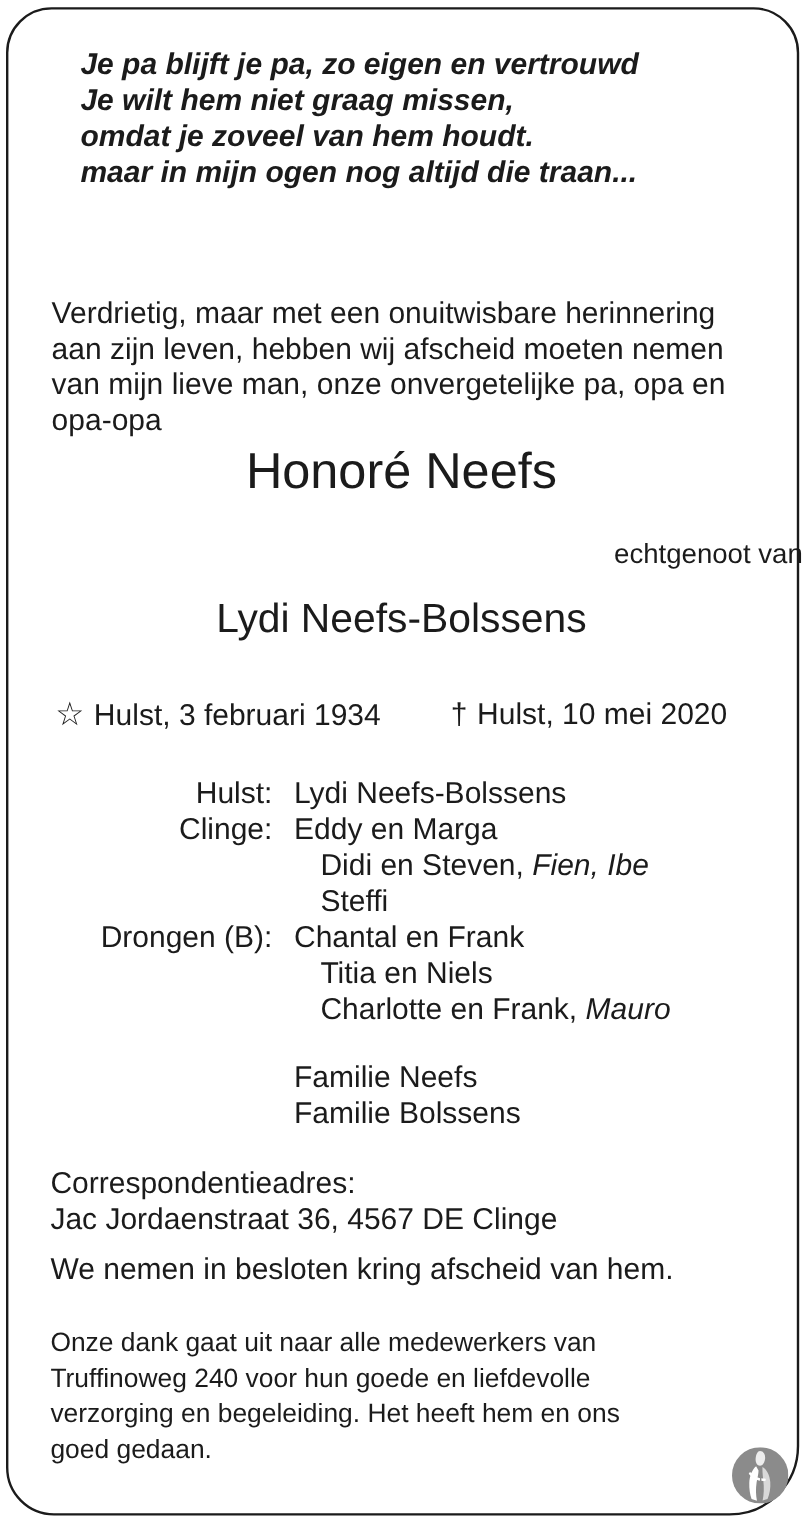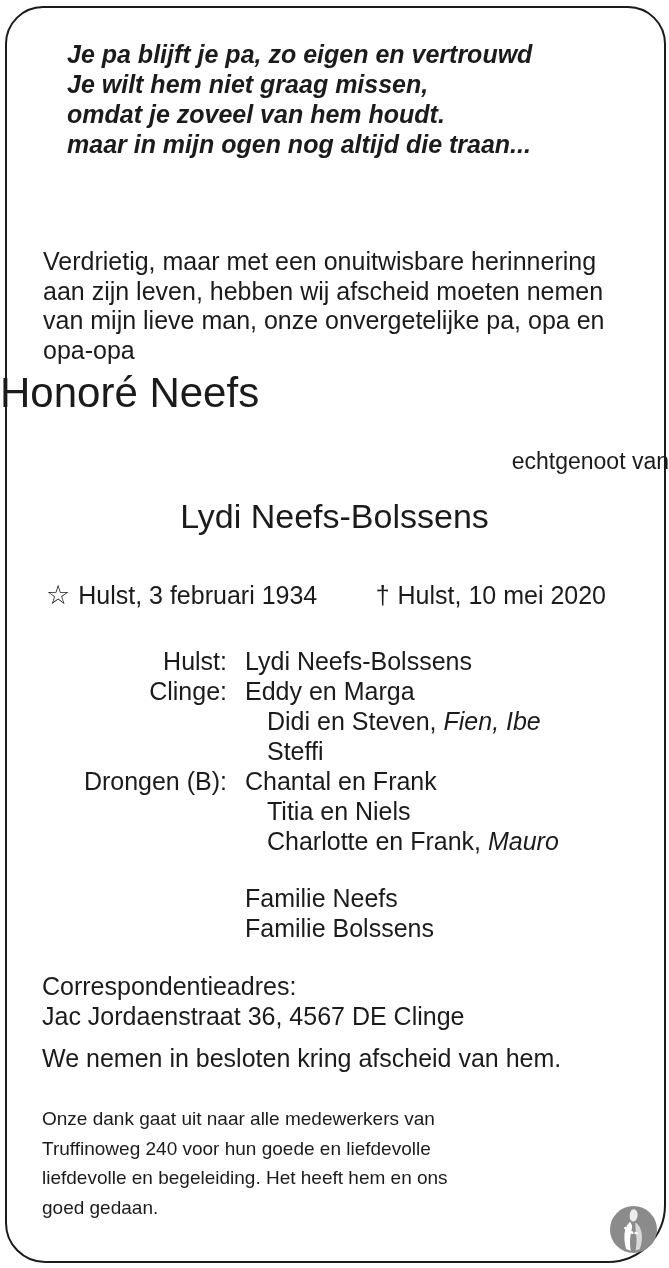--- a/index.html
+++ b/index.html
@@ -30,21 +30,21 @@
   
   .poem .line { font-weight: 700; -webkit-text-stroke: 0; }
 
   .announcement {
     top: 247px; left: 43px;
     font-size: 25px; line-height: 29.5px;
   }
 
   .name {
     top: 369px; left: 0; width: 669px;
-    margin: 0; text-align: left;
+    margin: 0; text-align: center;
     font-size: 42px; font-weight: normal; line-height: 48px;
   }
   .relation {
     top: 447px; left: 0; width: 669px;
     text-align: right; font-size: 23px; line-height: 28px;
   }
   .spouse {
     top: 496px; left: 0; width: 669px;
     text-align: center; font-size: 34px; line-height: 40px;
   }
@@ -64,21 +64,21 @@
   }
   .frow { display: flex; }
   .frow .place { width: 227px; text-align: right; flex: none; }
   .frow .names { margin-left: 18px; white-space: nowrap; }
   .frow .names.indent { margin-left: 40px; }
   .family .closing { margin-top: 27px; margin-left: 245px; }
   .it { font-style: italic; }
 
   .correspondence { top: 972px; left: 42px; font-size: 25px; line-height: 29.5px; }
   .farewell { top: 1044px; left: 42px; font-size: 25px; line-height: 29.5px; white-space: nowrap; }
-  .thanks { top: 1104px; left: 42px; font-size: 19px; line-height: 29.5px; }
+  .thanks { top: 1104px; left: 42px; font-size: 22px; line-height: 29.5px; }
 
   .logo {
     position: absolute; z-index: 3;
     left: 610px; top: 1206px; width: 47px; height: 47px;
   }
 </style>
 </head>
 <body>
 
 <div class="page">
@@ -152,21 +152,21 @@
   <div class="block correspondence">
     <div class="line">Correspondentieadres:</div>
     <div class="line">Jac Jordaenstraat 36, 4567 DE Clinge</div>
   </div>
 
   <div class="block farewell">We nemen in besloten kring afscheid van hem.</div>
 
   <div class="block thanks">
     <div class="line">Onze dank gaat uit naar alle medewerkers van</div>
     <div class="line">Truffinoweg 240 voor hun goede en liefdevolle</div>
-    <div class="line">liefdevolle en begeleiding. Het heeft hem en ons</div>
+    <div class="line">verzorging en begeleiding. Het heeft hem en ons</div>
     <div class="line">goed gedaan.</div>
   </div>
 
   <div class="logo">
     <svg width="47" height="47" viewBox="0 0 47 47">
       <defs>
         <clipPath id="logoClip">
             <circle cx="23.5" cy="23.5" r="23.5"></circle>
           </clipPath>
       </defs>

